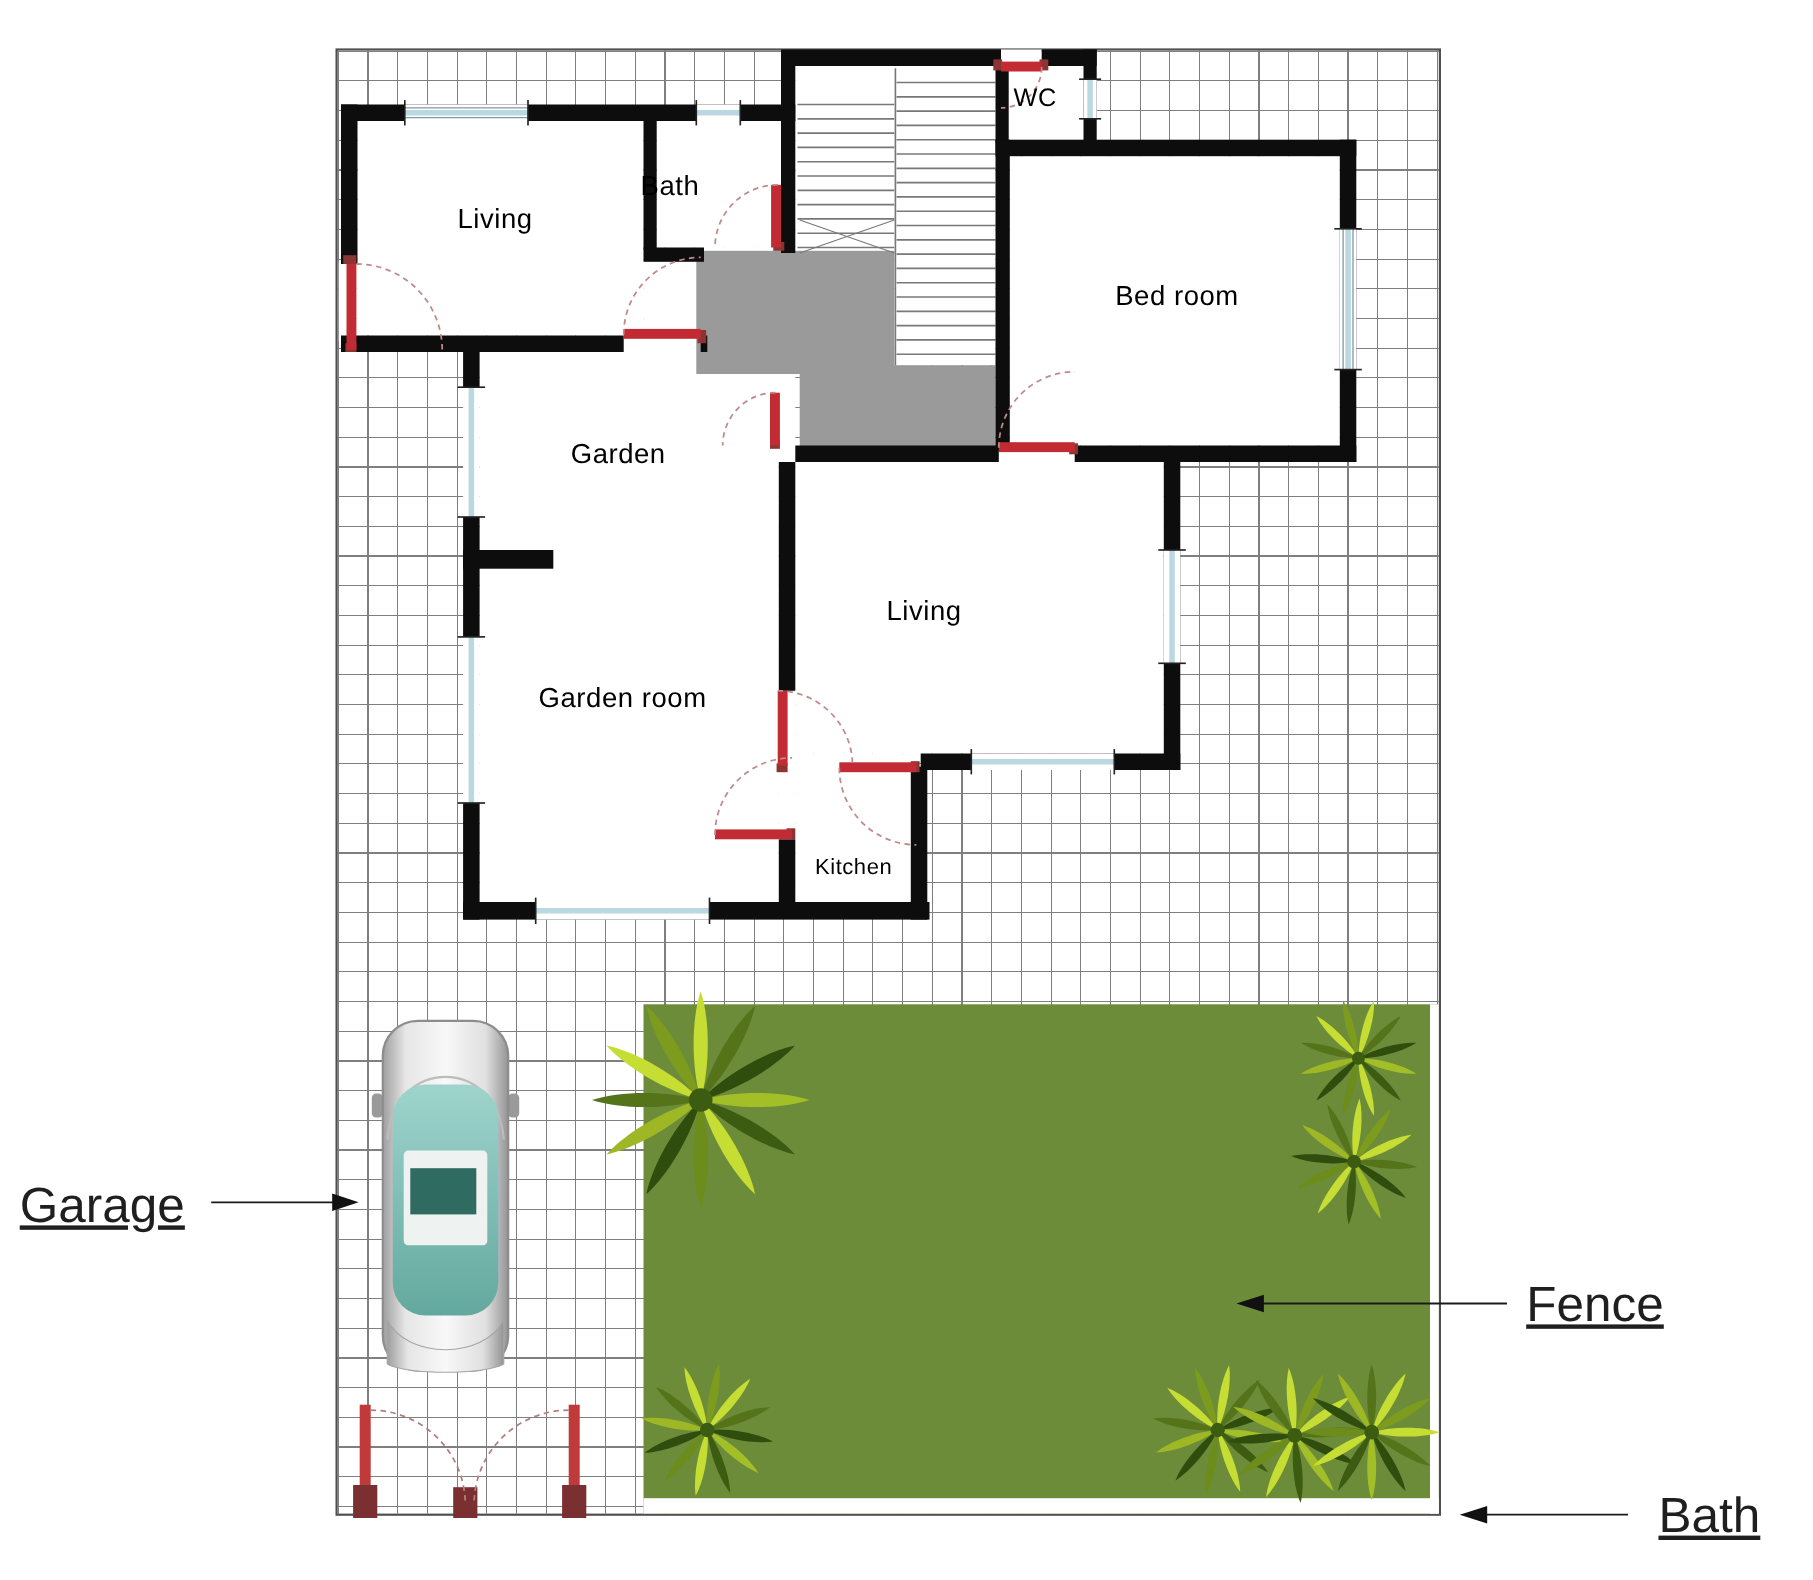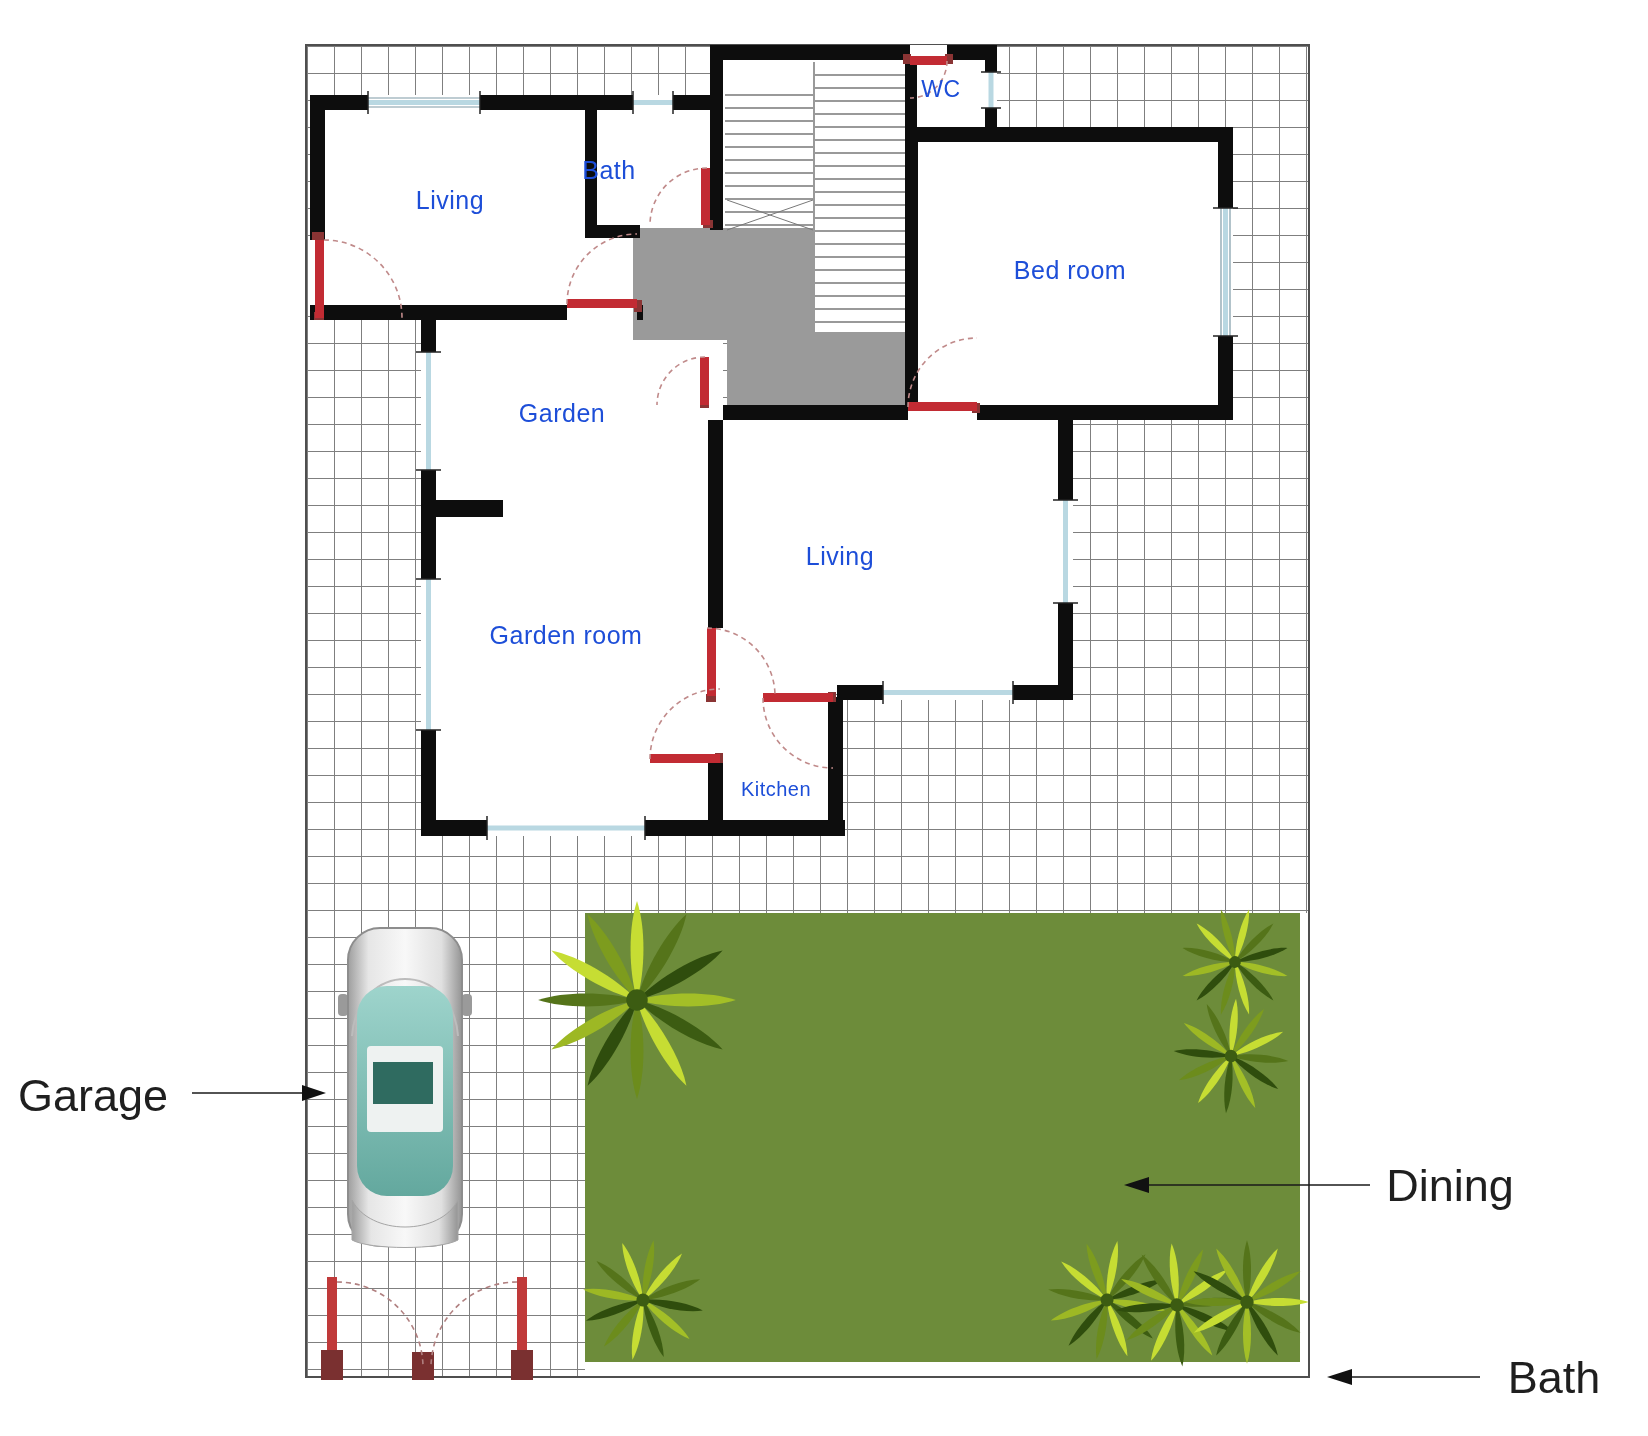--- a/index.html
+++ b/index.html
@@ -7,23 +7,23 @@
           font-family:"Liberation Sans",sans-serif;}
   
   .plot{position:absolute;left:305px;top:44px;width:1005px;height:1334px;
         border:2px solid #4f4f4f;box-sizing:border-box;
         background-image:
           repeating-linear-gradient(to right,#7f7f7f 0,#7f7f7f 1px,transparent 1px,transparent 27px),
           repeating-linear-gradient(to bottom,#7f7f7f 0,#7f7f7f 1px,transparent 1px,transparent 27px);}
   .garden{position:absolute;left:585px;top:913px;width:723px;height:463px;box-sizing:border-box;
           background:#6d8c3a;border-right:8px solid #fff;border-bottom:14px solid #fff;}
   svg.overlay{position:absolute;left:0;top:0;width:1648px;height:1436px;}
-  .lbl{position:absolute;transform:translate(-50%,-50%);font-size:25px;color:#1d4ed8;
+  .lbl{position:absolute;transform:translate(-50%,-50%);font-size:25px;color:#000000;
        white-space:nowrap;letter-spacing:.5px;}
-  .big{font-size:45px;color:#1f1f1f;letter-spacing:0;}
+  .big{font-size:45px;color:#1f1f1f;letter-spacing:0;text-decoration:underline;}
   #lbl-kitchen{left:450px;top:200px}
   #lbl-bath{left:609px;top:170px}
   #lbl-wc{left:941px;top:89px;font-size:23px}
   #lbl-bedroom{left:1070px;top:270px}
   #lbl-dining{left:562px;top:413px}
   #lbl-living{left:840px;top:556px}
   #lbl-guest{left:566px;top:635px}
   #lbl-entrance{left:776px;top:789px;font-size:20px}
   #lbl-garage{left:93px;top:1096px}
   #lbl-garden{left:1450px;top:1186px}
@@ -271,16 +271,16 @@
   <div class="lbl" id="lbl-kitchen">Living</div>
   <div class="lbl" id="lbl-bath">Bath</div>
   <div class="lbl" id="lbl-wc">WC</div>
   <div class="lbl" id="lbl-bedroom">Bed room</div>
   <div class="lbl" id="lbl-dining">Garden</div>
   <div class="lbl" id="lbl-living">Living</div>
   <div class="lbl" id="lbl-guest">Garden room</div>
   <div class="lbl" id="lbl-entrance">Kitchen</div>
 
   <div class="lbl big" id="lbl-garage">Garage</div>
-  <div class="lbl big" id="lbl-garden">Dining</div>
+  <div class="lbl big" id="lbl-garden">Fence</div>
   <div class="lbl big" id="lbl-fence">Bath</div>
 
 </div>
 
 </body></html>

